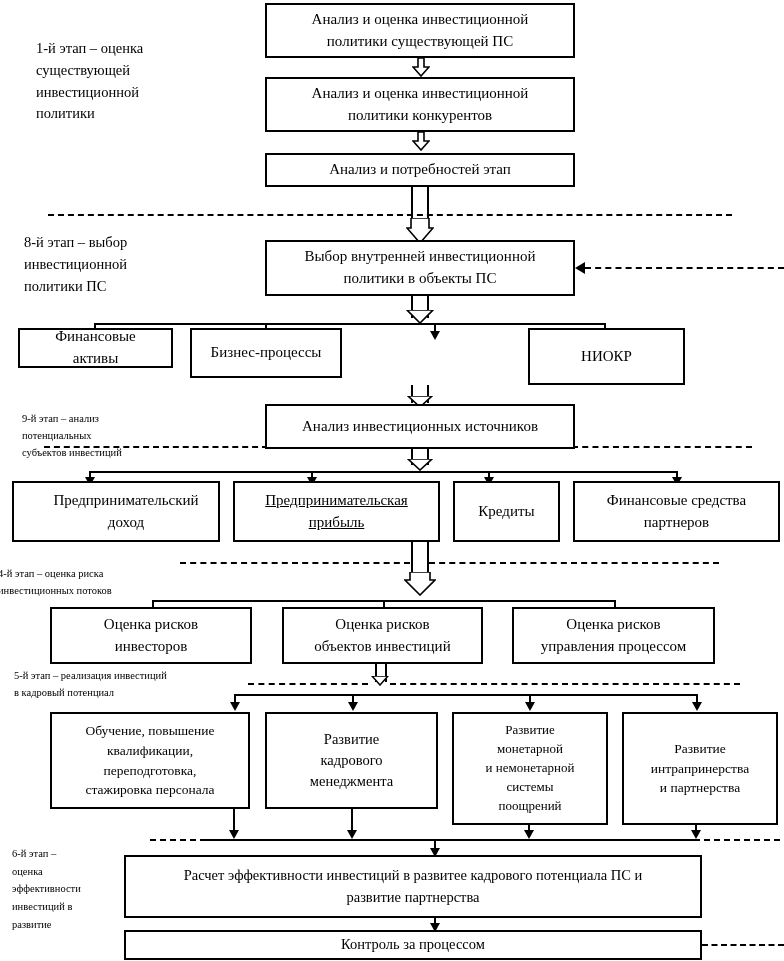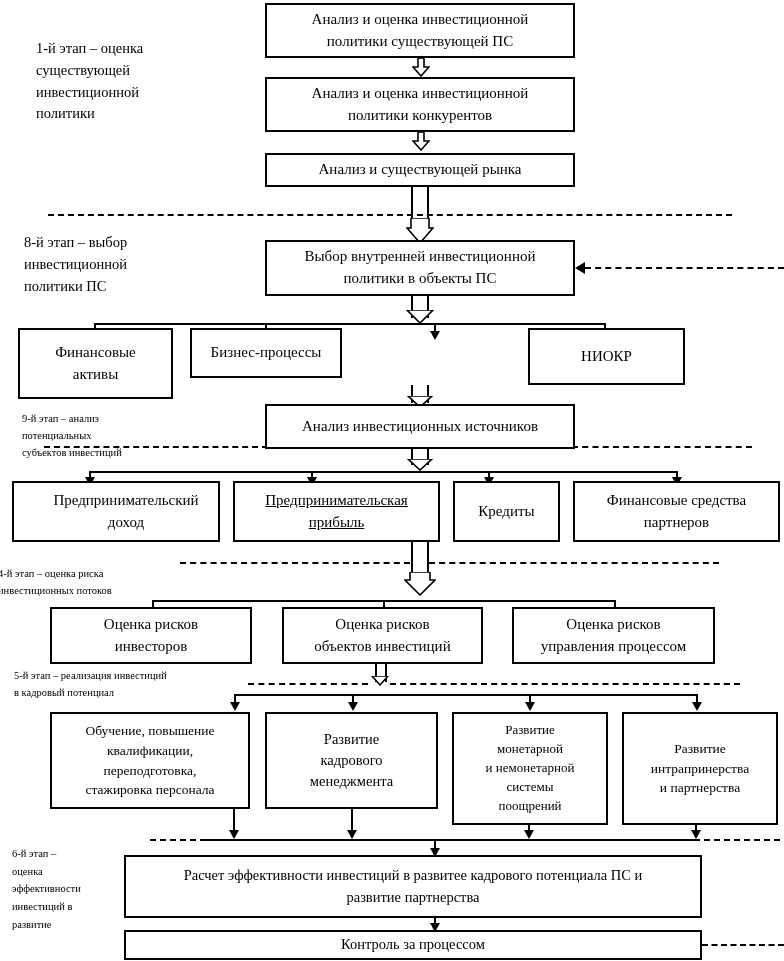--- a/index.html
+++ b/index.html
@@ -132,21 +132,21 @@
 политики конкурентов</span>
   </div>
 
   <div class="block-arrow" style="left:412px; top:132px;">
     <svg width="18" height="19" viewBox="0 0 18 19">
       <polygon points="6,0 12,0 12,9 17,9 9,18 1,9 6,9" fill="#ffffff" stroke="#000000" stroke-width="1.6"></polygon>
     </svg>
   </div>
 
   <div class="box" style="left:265px; top:153px; width:310px; height:34px; font-size:15px;">
-    <span class="box-inner">Анализ и существующей рынка</span>
+    <span class="box-inner">Анализ и потребностей этап</span>
   </div>
 
   <div class="vline" style="left:411px; top:187px; height:38px;"></div>
   <div class="vline" style="left:427px; top:187px; height:38px;"></div>
 
   <div class="dashline" style="left:48px; top:214px; width:684px;"></div>
 
   <div class="block-arrow" style="left:406px; top:218px;">
     <svg width="28" height="26" viewBox="0 0 28 26">
       <polygon points="5,0 23,0 23,10 27,10 14,25 1,10 5,10" fill="#ffffff" stroke="#000000" stroke-width="1.6"></polygon>
@@ -172,21 +172,21 @@
   <div class="hline" style="left:94px; top:323px; width:512px;"></div>
   <div class="vline" style="left:94px; top:323px; height:12px;"></div>
   <div class="vline" style="left:265px; top:323px; height:12px;"></div>
   <div class="vline" style="left:434px; top:323px; height:12px;"></div>
   <div class="vline" style="left:604px; top:323px; height:12px;"></div>
   <div class="arrow-down" style="left:90px; top:331px;"></div>
   <div class="arrow-down" style="left:261px; top:331px;"></div>
   <div class="arrow-down" style="left:430px; top:331px;"></div>
   <div class="arrow-down" style="left:600px; top:331px;"></div>
 
-  <div class="box" style="left:18px; top:328px; width:155px; height:71px; font-size:15px;">
+  <div class="box" style="left:18px; top:328px; width:155px; height:40px; font-size:15px;">
     <span class="box-inner">Финансовые
 активы</span>
   </div>
   <div class="box" style="left:190px; top:328px; width:152px; height:50px; font-size:15px;">
     <span class="box-inner">Бизнес-процессы</span>
   </div>
   <div class="box" style="left:528px; top:328px; width:157px; height:57px; font-size:15px;">
     <span class="box-inner">НИОКР</span>
   </div>
 

